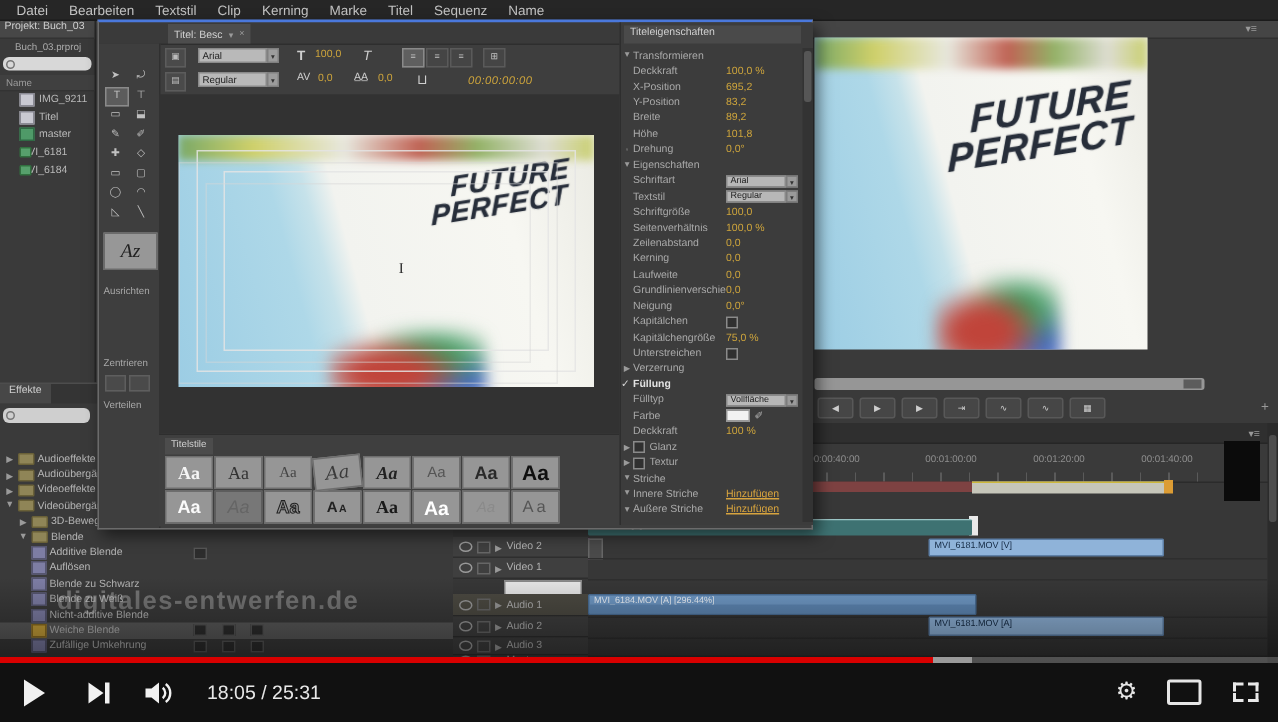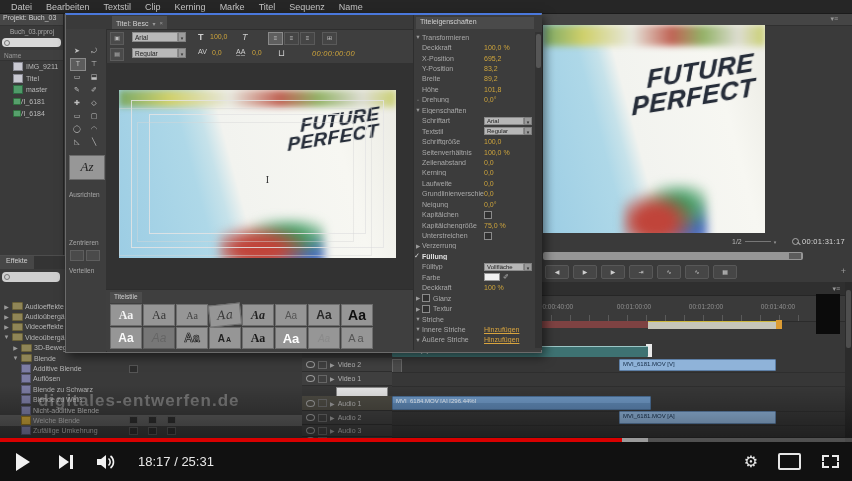--- a/index.html
+++ b/index.html
@@ -415,31 +415,20 @@
         <span class="mon-menu">▾≡</span>
       </div>
       <div class="mon-video scene">
         <div class="topstrip"></div>
         <div class="blob"></div>
         <div class="fptext" style="right:4%;top:17%;font-size:26px;">
           <span class="l1">FUTURE</span>
           <span class="l2">PERFECT</span>
         </div>
       </div>
-      <div class="mon-row1">
-        <div class="mon-zoom">
-          <span>1/2</span>
-          <span class="line"></span>
-          <span style="font-size:5px;color:#999;">▾</span>
-        </div>
-        <div class="mag2">
-            <i></i>
-          </div>
-        <div class="mon-tc">00:01:31:17</div>
-      </div>
       <div class="mon-scroll">
           <div class="hnd"></div>
         </div>
       <div class="mon-transport" id="mon-transport">
           <div class="tbtn">◀</div>
           <div class="tbtn">▶</div>
           <div class="tbtn">▶</div>
           <div class="tbtn">⇥</div>
           <div class="tbtn">∿</div>
           <div class="tbtn">∿</div>
@@ -728,21 +717,21 @@
         </div>
     </div>
     <div class="ybtn" style="width:42px;">
       <svg width="24" height="18" viewBox="0 0 24 18">
         <polygon points="2,6 6,6 11,2 11,16 6,12 2,12" fill="#f1f1f1"></polygon>
         <path d="M13.5,5.5 A4.5,4.5 0 0 1 13.5,12.5" stroke="#f1f1f1" stroke-width="1.6" fill="none"></path>
         <path d="M15.5,3 A7.5,7.5 0 0 1 15.5,15" stroke="#f1f1f1" stroke-width="1.6" fill="none"></path>
       </svg>
     </div>
     <div class="yt-time">
-      <span>18:17</span><span> / </span><span>25:31</span>
+      <span>18:05</span><span> / </span><span>25:31</span>
     </div>
     <div class="yt-spacer"></div>
     <div class="ybtn" style="width:38px;">
         <span class="gear">⚙</span>
       </div>
     <div class="ybtn" style="width:38px;">
         <div class="mini"></div>
       </div>
     <div class="ybtn" style="width:44px;">
       <div class="fs">

